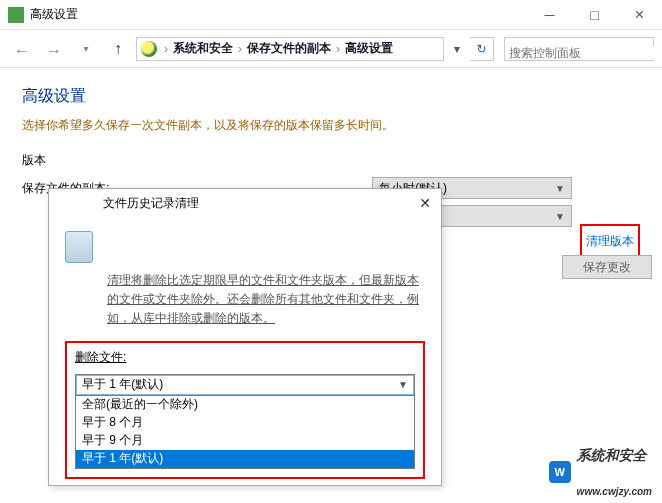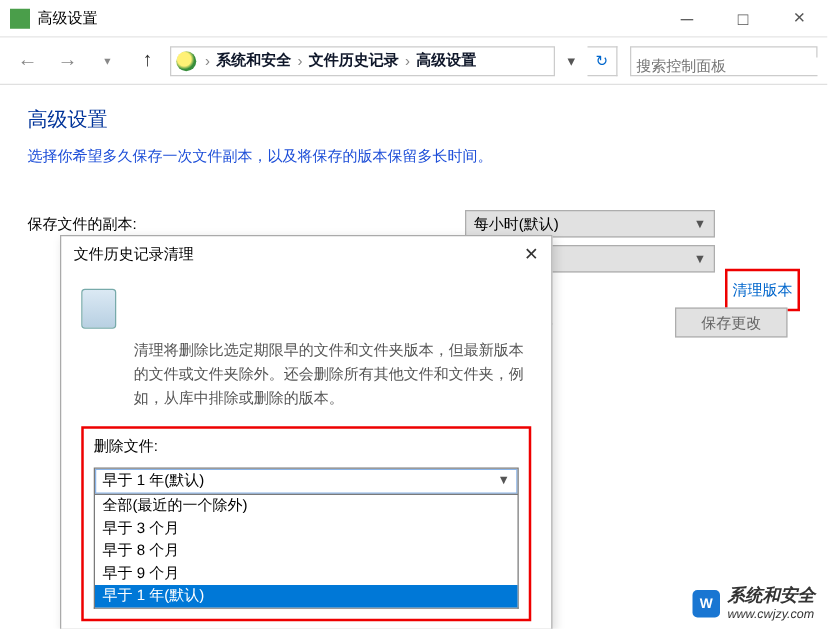--- a/index.html
+++ b/index.html
@@ -21,45 +21,45 @@
 .breadcrumb .crumb { color: #0f172a; padding: 0 2px; white-space: nowrap; font-weight: bold; }
 .breadcrumb .sep { color: #888; padding: 0 3px; }
 .bc-drop { width: 18px; display: flex; align-items: center; justify-content: center; color: #555; }
 .refresh { width: 24px; height: 24px; border: 1px solid #ccc; border-left: none; display: flex; align-items: center; justify-content: center; color: #0066cc; }
 .searchbox { width: 150px; height: 24px; border: 1px solid #ccc; margin-left: 6px; display: flex; align-items: flex-end; padding: 0 4px; }
 .searchbox input { border: none; outline: none; flex: 1; font-size: 12px; color: #888; }
 
 
 .content { padding: 18px 22px; position: relative; }
 .h1 { color: #003399; font-size: 16px; font-weight: normal; margin-bottom: 10px; }
-.subtitle { color: #1d4ed8; font-size: 12px; margin-bottom: 34px; }
+.subtitle { color: #a16207; font-size: 12px; margin-bottom: 18px; }
 .section-label { color: #000; font-size: 12px; margin-bottom: 8px; }
 .row { display: flex; align-items: center; margin-bottom: 6px; }
 .row .label { width: 350px; color: #000; }
 .row .combo { width: 200px; height: 22px; border: 1px solid #adadad; background: #e1e1e1; display: flex; align-items: center; padding: 0 6px; justify-content: space-between; font-size: 12px; }
 .row .combo .arr { color: #555; font-size: 10px; }
 .cleanlink { color: #0066cc; text-align: right; margin-top: 4px; cursor: pointer; }
 .cleanlink span { border: 2px solid #e00; padding: 8px 4px; }
 .group-text { margin-top: 6px; color: #000; }
-.savebtn-row { position: absolute; bottom: 12px; right: 32px; }
+.savebtn-row { position: absolute; bottom: 12px; right: 10px; }
 .savebtn { width: 90px; height: 24px; background: #e1e1e1; border: 1px solid #adadad; display: flex; align-items: center; justify-content: center; color: #666; }
 
 
 .dialog { position: absolute; left: 48px; top: 188px; width: 394px; background: #fff; border: 1px solid #aaa; box-shadow: 2px 2px 8px rgba(0,0,0,0.15); }
 .dialog-title { height: 28px; display: flex; align-items: center; padding: 0 10px; font-size: 12px; }
-.dialog-title .dt { flex: 1; }
+.dialog-title .dt { flex: 1; margin-left: 44px; }
 .dialog-title .dx { font-size: 14px; color: #333; cursor: pointer; }
 .dialog-body { padding: 8px 16px 0 16px; }
 .dlg-row1 { display: flex; align-items: flex-start; gap: 10px; margin-bottom: 8px; }
 .recycle-icon { width: 32px; height: 38px; flex-shrink: 0; position: relative; }
 .recycle-icon .bin { width: 28px; height: 32px; background: linear-gradient(#dbe9f4,#b8d0e2); border: 1px solid #7aa; border-radius: 3px; position: absolute; bottom: 0; }
 .dlg-h { color: #003399; font-size: 15px; font-weight: normal; margin-top: 2px; }
-.dlg-desc { color: #555; font-size: 12px; line-height: 1.6; margin-left: 42px; margin-bottom: 12px; }
+.dlg-desc { color: #555; font-size: 12px; line-height: 1.6; margin-left: 42px; margin-bottom: 12px; text-decoration: underline; }
 .redbox { border: 2px solid #e00; padding: 6px 8px 8px 8px; margin-bottom: 6px; }
-.redbox .lbl { margin-bottom: 8px; }
+.redbox .lbl { margin-bottom: 8px; text-decoration: underline; }
 .redbox .combo2 { width: 100%; height: 22px; border: 1px solid #7a7a7a; background: #fff; display: flex; align-items: center; padding: 0 6px; justify-content: space-between; font-size: 12px; box-shadow: inset 0 0 0 1px #8ab4e8; }
 .redbox .combo2 .arr { color: #555; font-size: 10px; }
 .dropdown { border: 1px solid #7a7a7a; border-top: none; background: #fff; }
 .dropdown .opt { height: 18px; padding: 0 6px; display: flex; align-items: center; font-size: 12px; cursor: pointer; }
 .dropdown .opt.sel { background: #0078d7; color: #fff; }
 
 
 .watermark { position: absolute; right: 10px; bottom: 6px; display: flex; align-items: center; gap: 6px; font-style: italic; color: #333; font-size: 14px; font-weight: bold; pointer-events: none; }
 .watermark .wm-icon { width: 22px; height: 22px; border-radius: 4px; background: #1976d2; display: flex; align-items: center; justify-content: center; color: #fff; font-size: 11px; font-style: normal; }
 </style>
@@ -77,35 +77,36 @@
 <div class="navbar">
   <div class="navbtn">←</div>
   <div class="navbtn">→</div>
   <div class="navbtn" style="font-size:10px;">▾</div>
   <div class="navbtn up">↑</div>
   <div class="breadcrumb">
     <div class="bicon"></div>
     <span class="sep">›</span>
     <span class="crumb">系统和安全</span>
     <span class="sep">›</span>
-    <span class="crumb">文件历史记录</span>
+    <span class="crumb">保存文件的副本</span>
     <span class="sep">›</span>
     <span class="crumb">高级设置</span>
   </div>
   <div class="bc-drop">▾</div>
   <div class="refresh">↻</div>
   <div class="searchbox">
     <input placeholder="搜索控制面板" style="">
 
   </div>
 </div>
 
 <div class="content">
   <div class="h1">高级设置</div>
   <div class="subtitle">选择你希望多久保存一次文件副本，以及将保存的版本保留多长时间。</div>
+  <div class="section-label">版本</div>
 
   <div class="row">
     <div class="label">保存文件的副本:</div>
     <div class="combo">
       <span>每小时(默认)</span>
       <span class="arr">▼</span>
     </div>
   </div>
 
   <div class="row">
@@ -143,28 +144,27 @@
     <div class="dlg-desc">清理将删除比选定期限早的文件和文件夹版本，但最新版本的文件或文件夹除外。还会删除所有其他文件和文件夹，例如，从库中排除或删除的版本。</div>
 
     <div class="redbox">
       <div class="lbl">删除文件:</div>
       <div class="combo2">
         <span>早于 1 年(默认)</span>
         <span class="arr">▼</span>
       </div>
       <div class="dropdown" id="dropdown-list">
           <div class="opt">全部(最近的一个除外)</div>
-          <div class="opt">早于 3 个月</div>
           <div class="opt">早于 8 个月</div>
           <div class="opt">早于 9 个月</div>
           <div class="opt sel">早于 1 年(默认)</div>
         </div>
     </div>
   </div>
 </div>
 
 <div class="watermark">
   <div class="wm-icon">W</div>
   <div>
     <div>系统和安全</div>
-    <div style="font-size:10px;font-weight:normal;">www.cwjzy.com</div>
+    <div style="font-size:10px;font-weight:bold;margin-top:21px;">www.cwjzy.com</div>
   </div>
 </div>
 
 </body></html>

